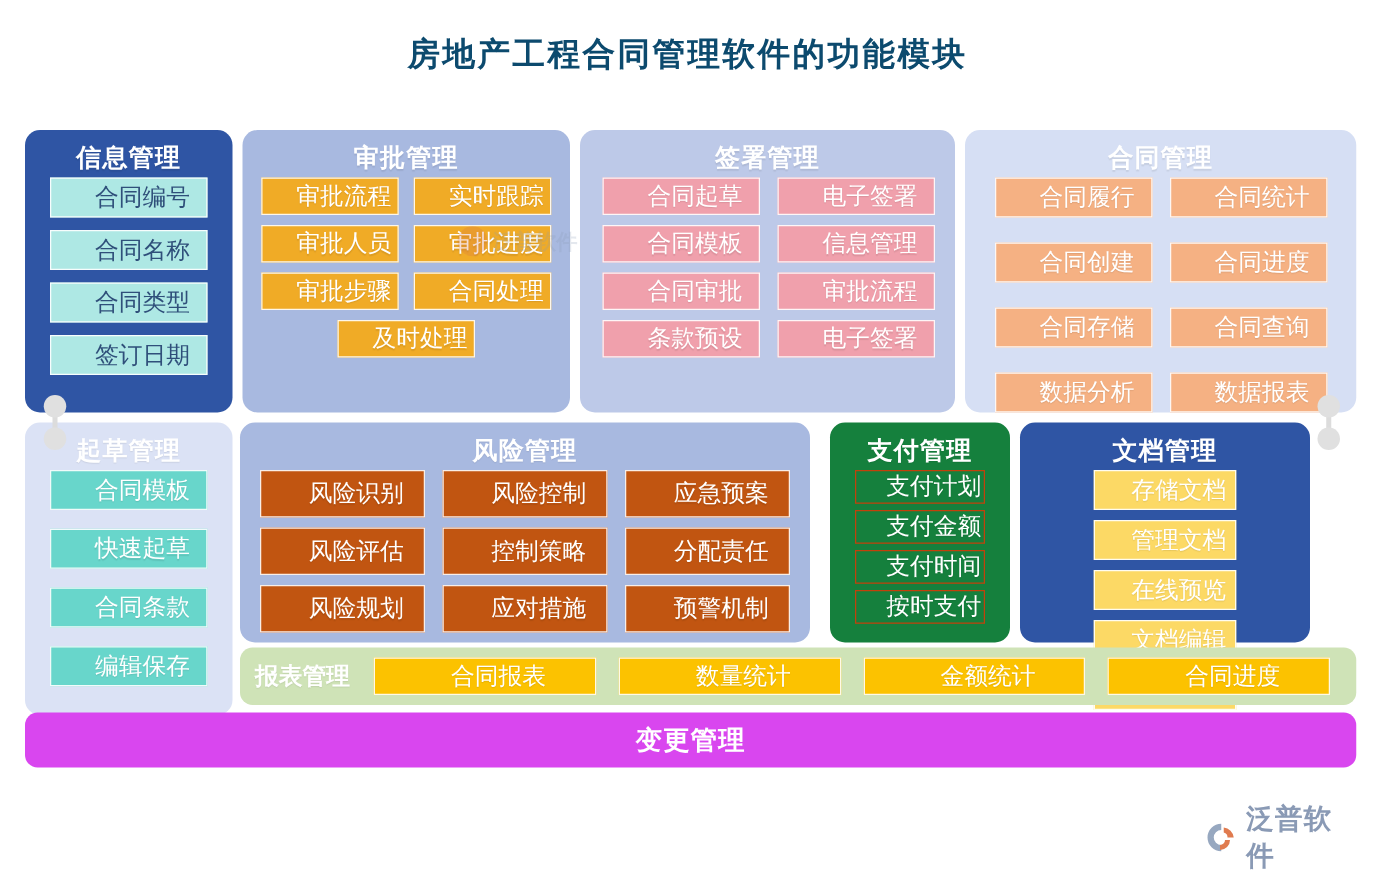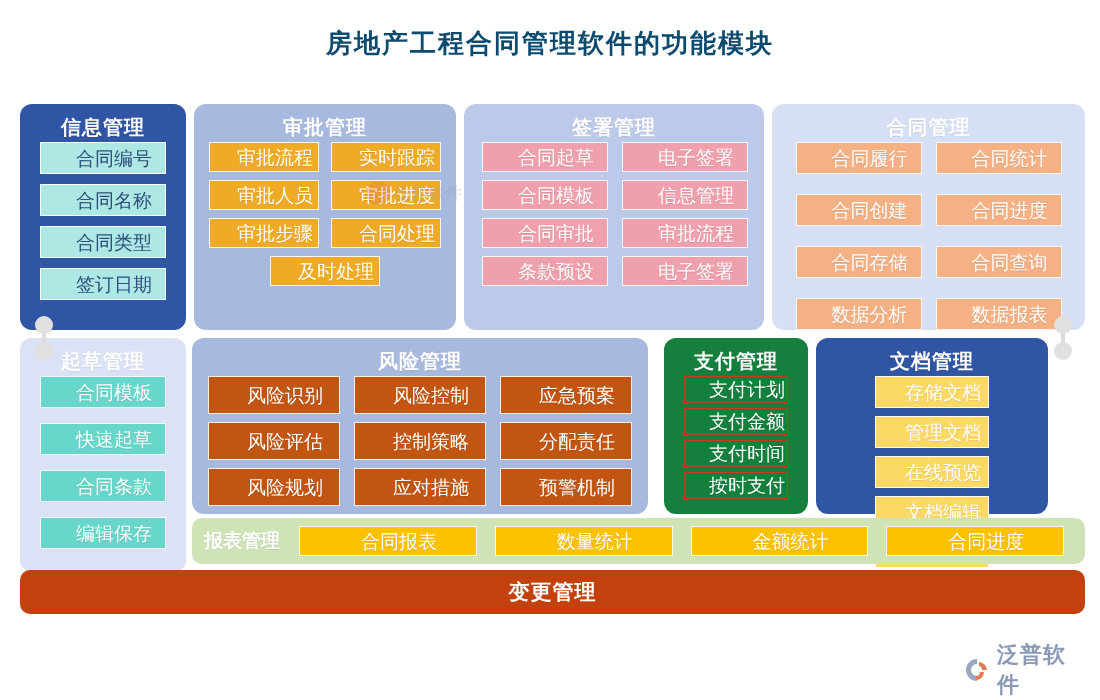--- a/index.html
+++ b/index.html
@@ -89,21 +89,21 @@
     text-shadow: 0 1px 1px rgba(0,0,0,0.08);
   }
   .c-report {
     flex: 1 1 0; height: 30px; margin: 0 9px; background: #fcc200;
     font-size: 19px;
   }
 
   
   #p-change {
     position: absolute; left: 20px; top: 570px; width: 1065px; height: 44px;
-    background: #c2410c; border-radius: 10px;
+    background: #d946ef; border-radius: 10px;
     display: flex; align-items: center; justify-content: center;
     color: #ffffff;
     font-family: "Liberation Serif", "DejaVu Serif", serif;
   }
   #p-change .chg-title { font-weight: bold; font-size: 21px; letter-spacing: 1px; }
   #p-change .chg-items { font-size: 20px; margin-left: 26px; letter-spacing: 1px; }
 
   
   .connector { position: absolute; width: 22px; }
   .connector .stem {

